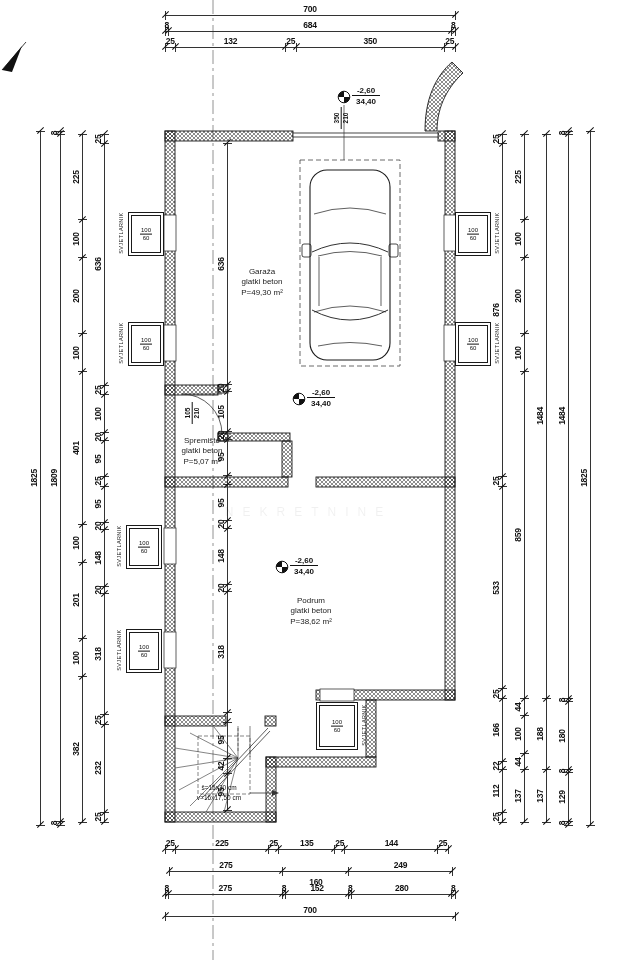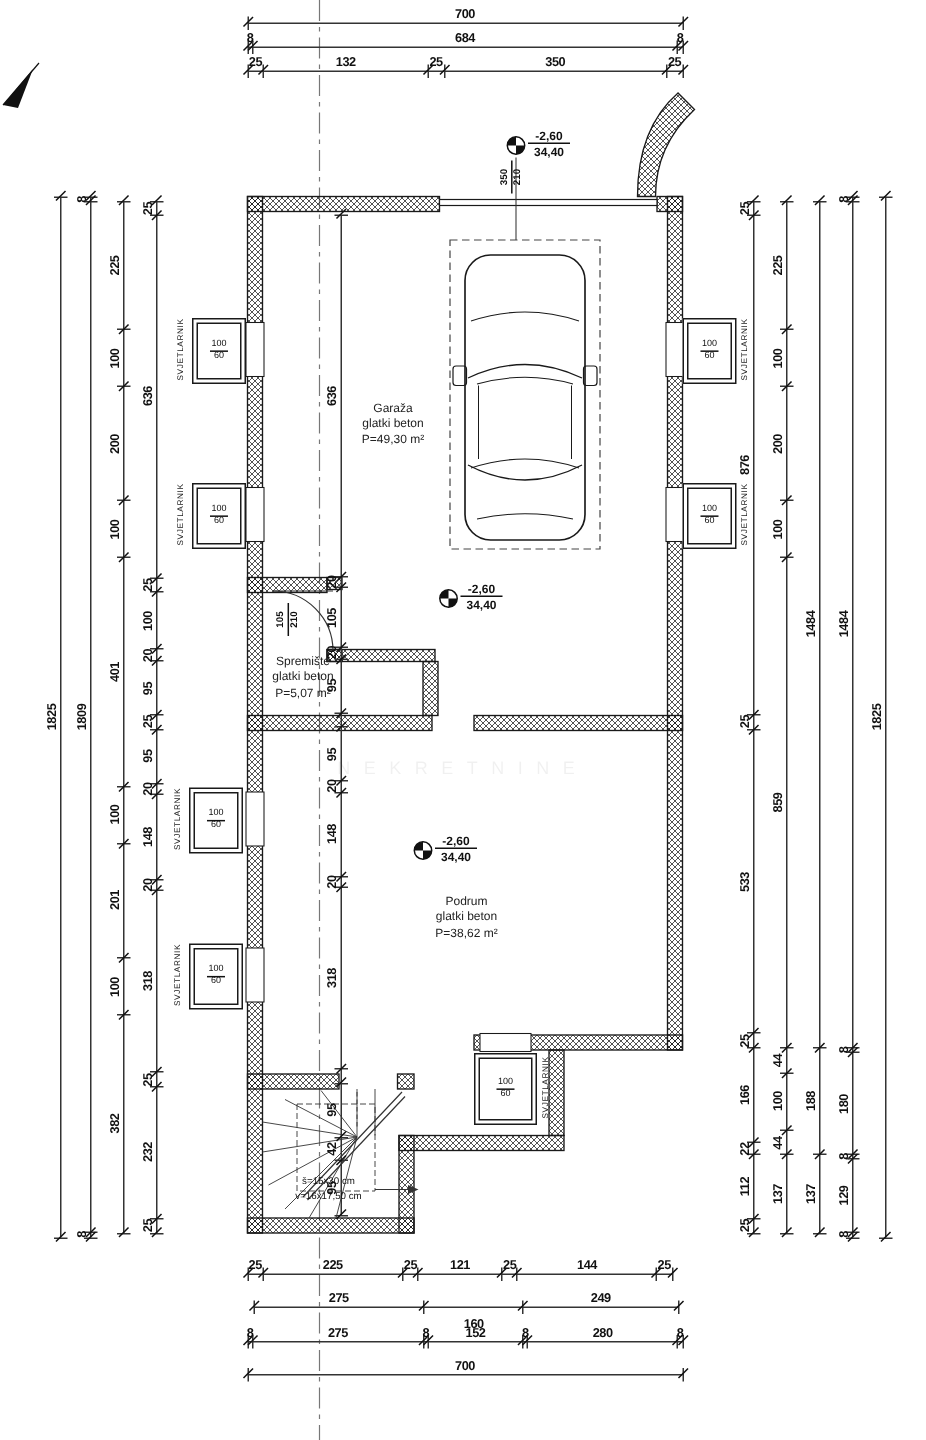--- a/index.html
+++ b/index.html
@@ -177,21 +177,21 @@
       <div class="dim-slash" style="position: absolute; left: 330.135px; top: 848.4px; width: 9px; height: 0px; border-top: 1.4px solid rgb(17, 17, 17); transform: rotate(-45deg);"></div>
       <div class="dim-tick" style="position: absolute; left: 344.478px; top: 845px; width: 0px; height: 9px; border-left: 1px solid rgb(51, 51, 51);"></div>
       <div class="dim-slash" style="position: absolute; left: 340.478px; top: 848.4px; width: 9px; height: 0px; border-top: 1.4px solid rgb(17, 17, 17); transform: rotate(-45deg);"></div>
       <div class="dim-tick" style="position: absolute; left: 437.156px; top: 845px; width: 0px; height: 9px; border-left: 1px solid rgb(51, 51, 51);"></div>
       <div class="dim-slash" style="position: absolute; left: 433.156px; top: 848.4px; width: 9px; height: 0px; border-top: 1.4px solid rgb(17, 17, 17); transform: rotate(-45deg);"></div>
       <div class="dim-tick" style="position: absolute; left: 447.5px; top: 845px; width: 0px; height: 9px; border-left: 1px solid rgb(51, 51, 51);"></div>
       <div class="dim-slash" style="position: absolute; left: 443.5px; top: 848.4px; width: 9px; height: 0px; border-top: 1.4px solid rgb(17, 17, 17); transform: rotate(-45deg);"></div>
       <div class="dim-label" style="position: absolute; left: 148.172px; top: 838px; width: 44px;">25</div>
       <div class="dim-label" style="position: absolute; left: 199.89px; top: 838px; width: 44px;">225</div>
       <div class="dim-label" style="position: absolute; left: 251.607px; top: 838px; width: 44px;">25</div>
-      <div class="dim-label" style="position: absolute; left: 284.707px; top: 838px; width: 44px;">121</div>
+      <div class="dim-label" style="position: absolute; left: 284.707px; top: 838px; width: 44px;">135</div>
       <div class="dim-label" style="position: absolute; left: 317.806px; top: 838px; width: 44px;">25</div>
       <div class="dim-label" style="position: absolute; left: 369.317px; top: 838px; width: 44px;">144</div>
       <div class="dim-label" style="position: absolute; left: 420.828px; top: 838px; width: 44px;">25</div>
       <div class="dim-line" style="position: absolute; left: 169px; top: 871px; width: 283px; height: 0px; border-top: 1px solid rgb(51, 51, 51);"></div>
       <div class="dim-tick" style="position: absolute; left: 168.5px; top: 867px; width: 0px; height: 9px; border-left: 1px solid rgb(51, 51, 51);"></div>
       <div class="dim-slash" style="position: absolute; left: 164.5px; top: 870.4px; width: 9px; height: 0px; border-top: 1.4px solid rgb(17, 17, 17); transform: rotate(-45deg);"></div>
       <div class="dim-tick" style="position: absolute; left: 282.279px; top: 867px; width: 0px; height: 9px; border-left: 1px solid rgb(51, 51, 51);"></div>
       <div class="dim-slash" style="position: absolute; left: 278.279px; top: 870.4px; width: 9px; height: 0px; border-top: 1.4px solid rgb(17, 17, 17); transform: rotate(-45deg);"></div>
       <div class="dim-tick" style="position: absolute; left: 348.478px; top: 867px; width: 0px; height: 9px; border-left: 1px solid rgb(51, 51, 51);"></div>
       <div class="dim-slash" style="position: absolute; left: 344.478px; top: 870.4px; width: 9px; height: 0px; border-top: 1.4px solid rgb(17, 17, 17); transform: rotate(-45deg);"></div>

